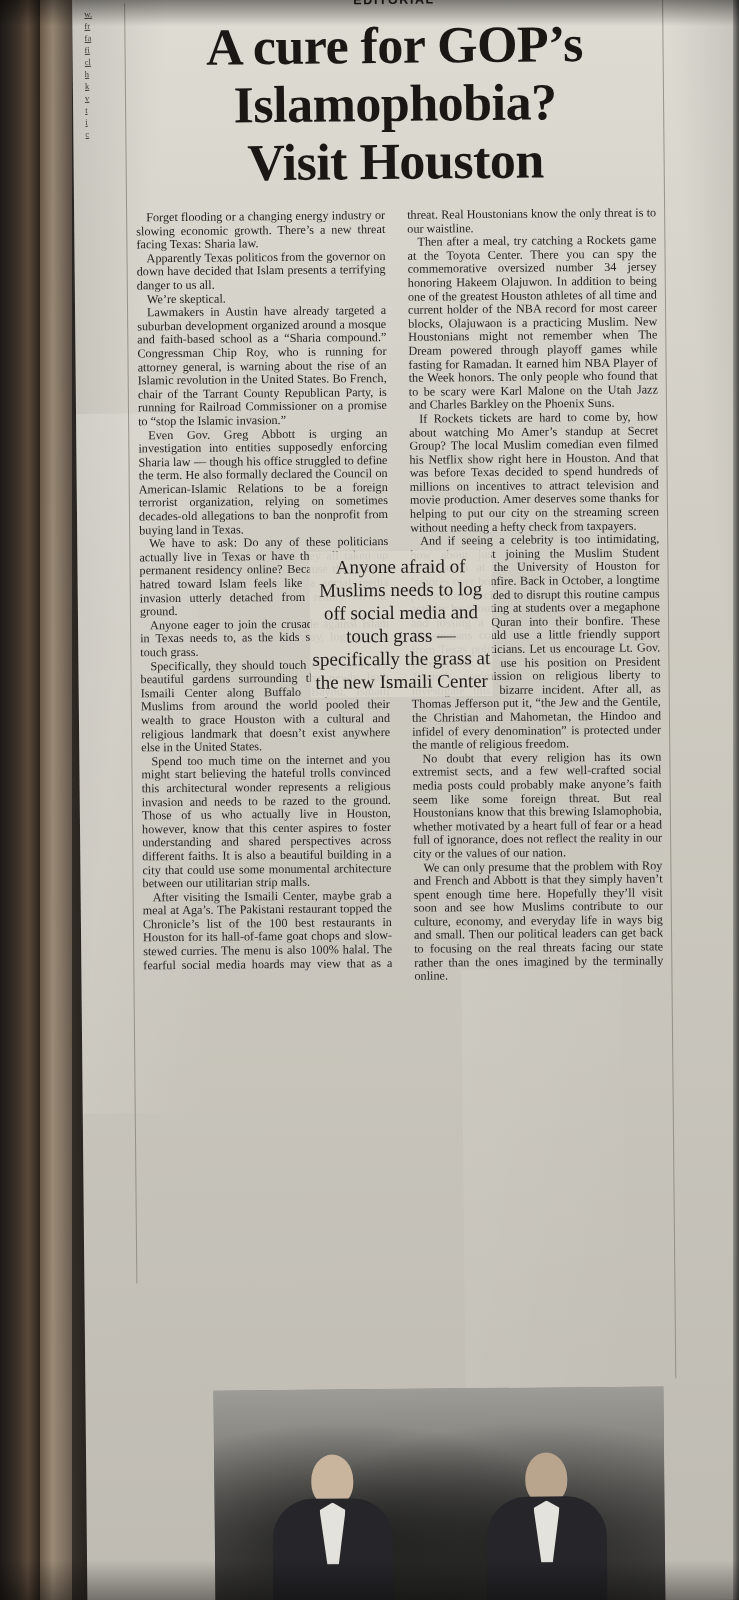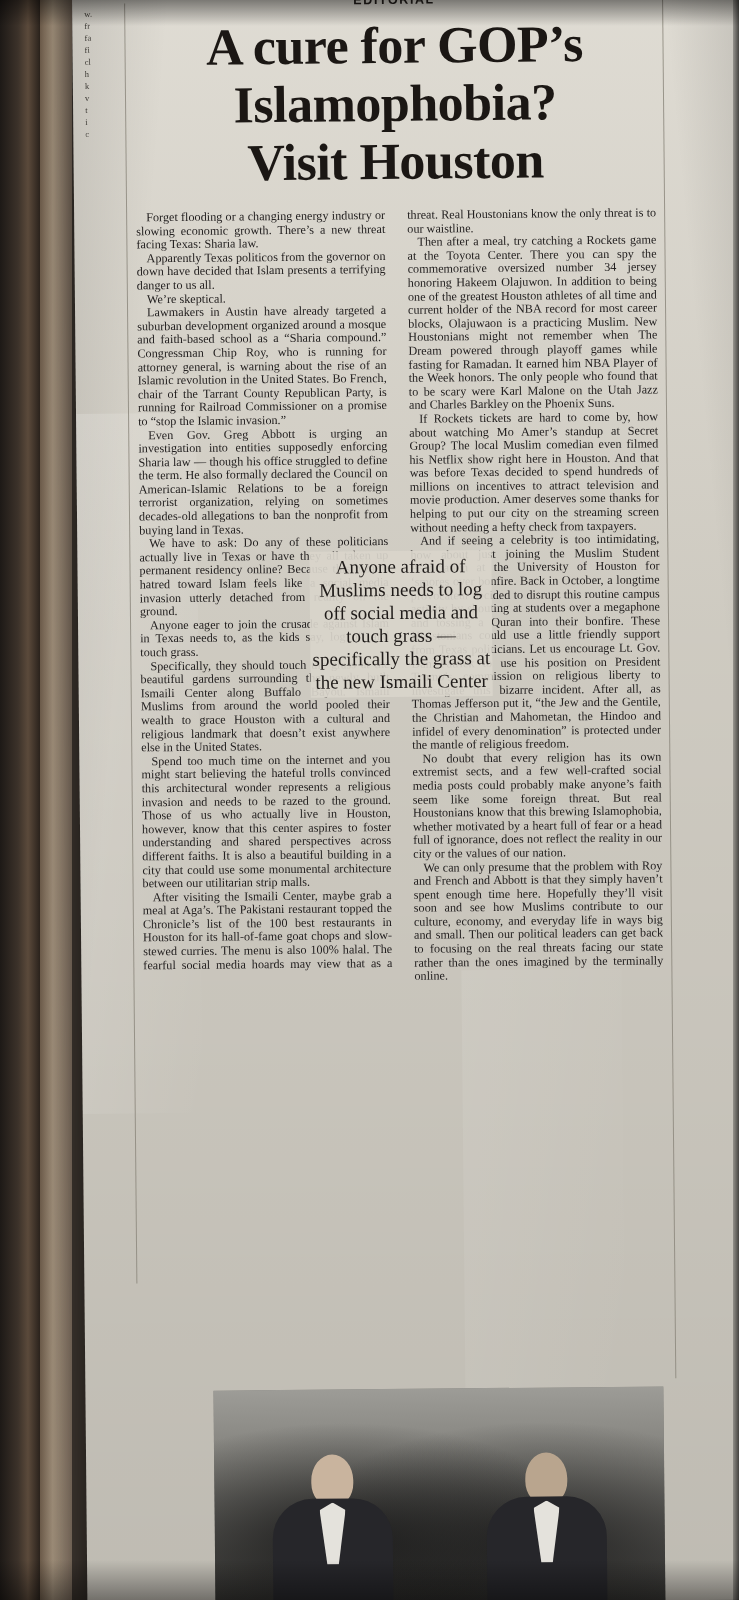--- a/index.html
+++ b/index.html
@@ -63,21 +63,21 @@
     position: absolute;
     left: 12px; top: 14px;
     width: 44px;
     font-size: 8.5px;
     line-height: 12px;
     color: #3b3833;
     overflow: hidden;
     height: 250px;
     letter-spacing: .1px;
   }
-  .cut-col div { white-space: nowrap; overflow: hidden; }
+  .cut-col div { white-space: nowrap; overflow: hidden; text-decoration: underline; }
 
   
   .vrule {
     position: absolute;
     width: 1px;
     background: #8d887e;
     opacity: .85;
   }
 
   

